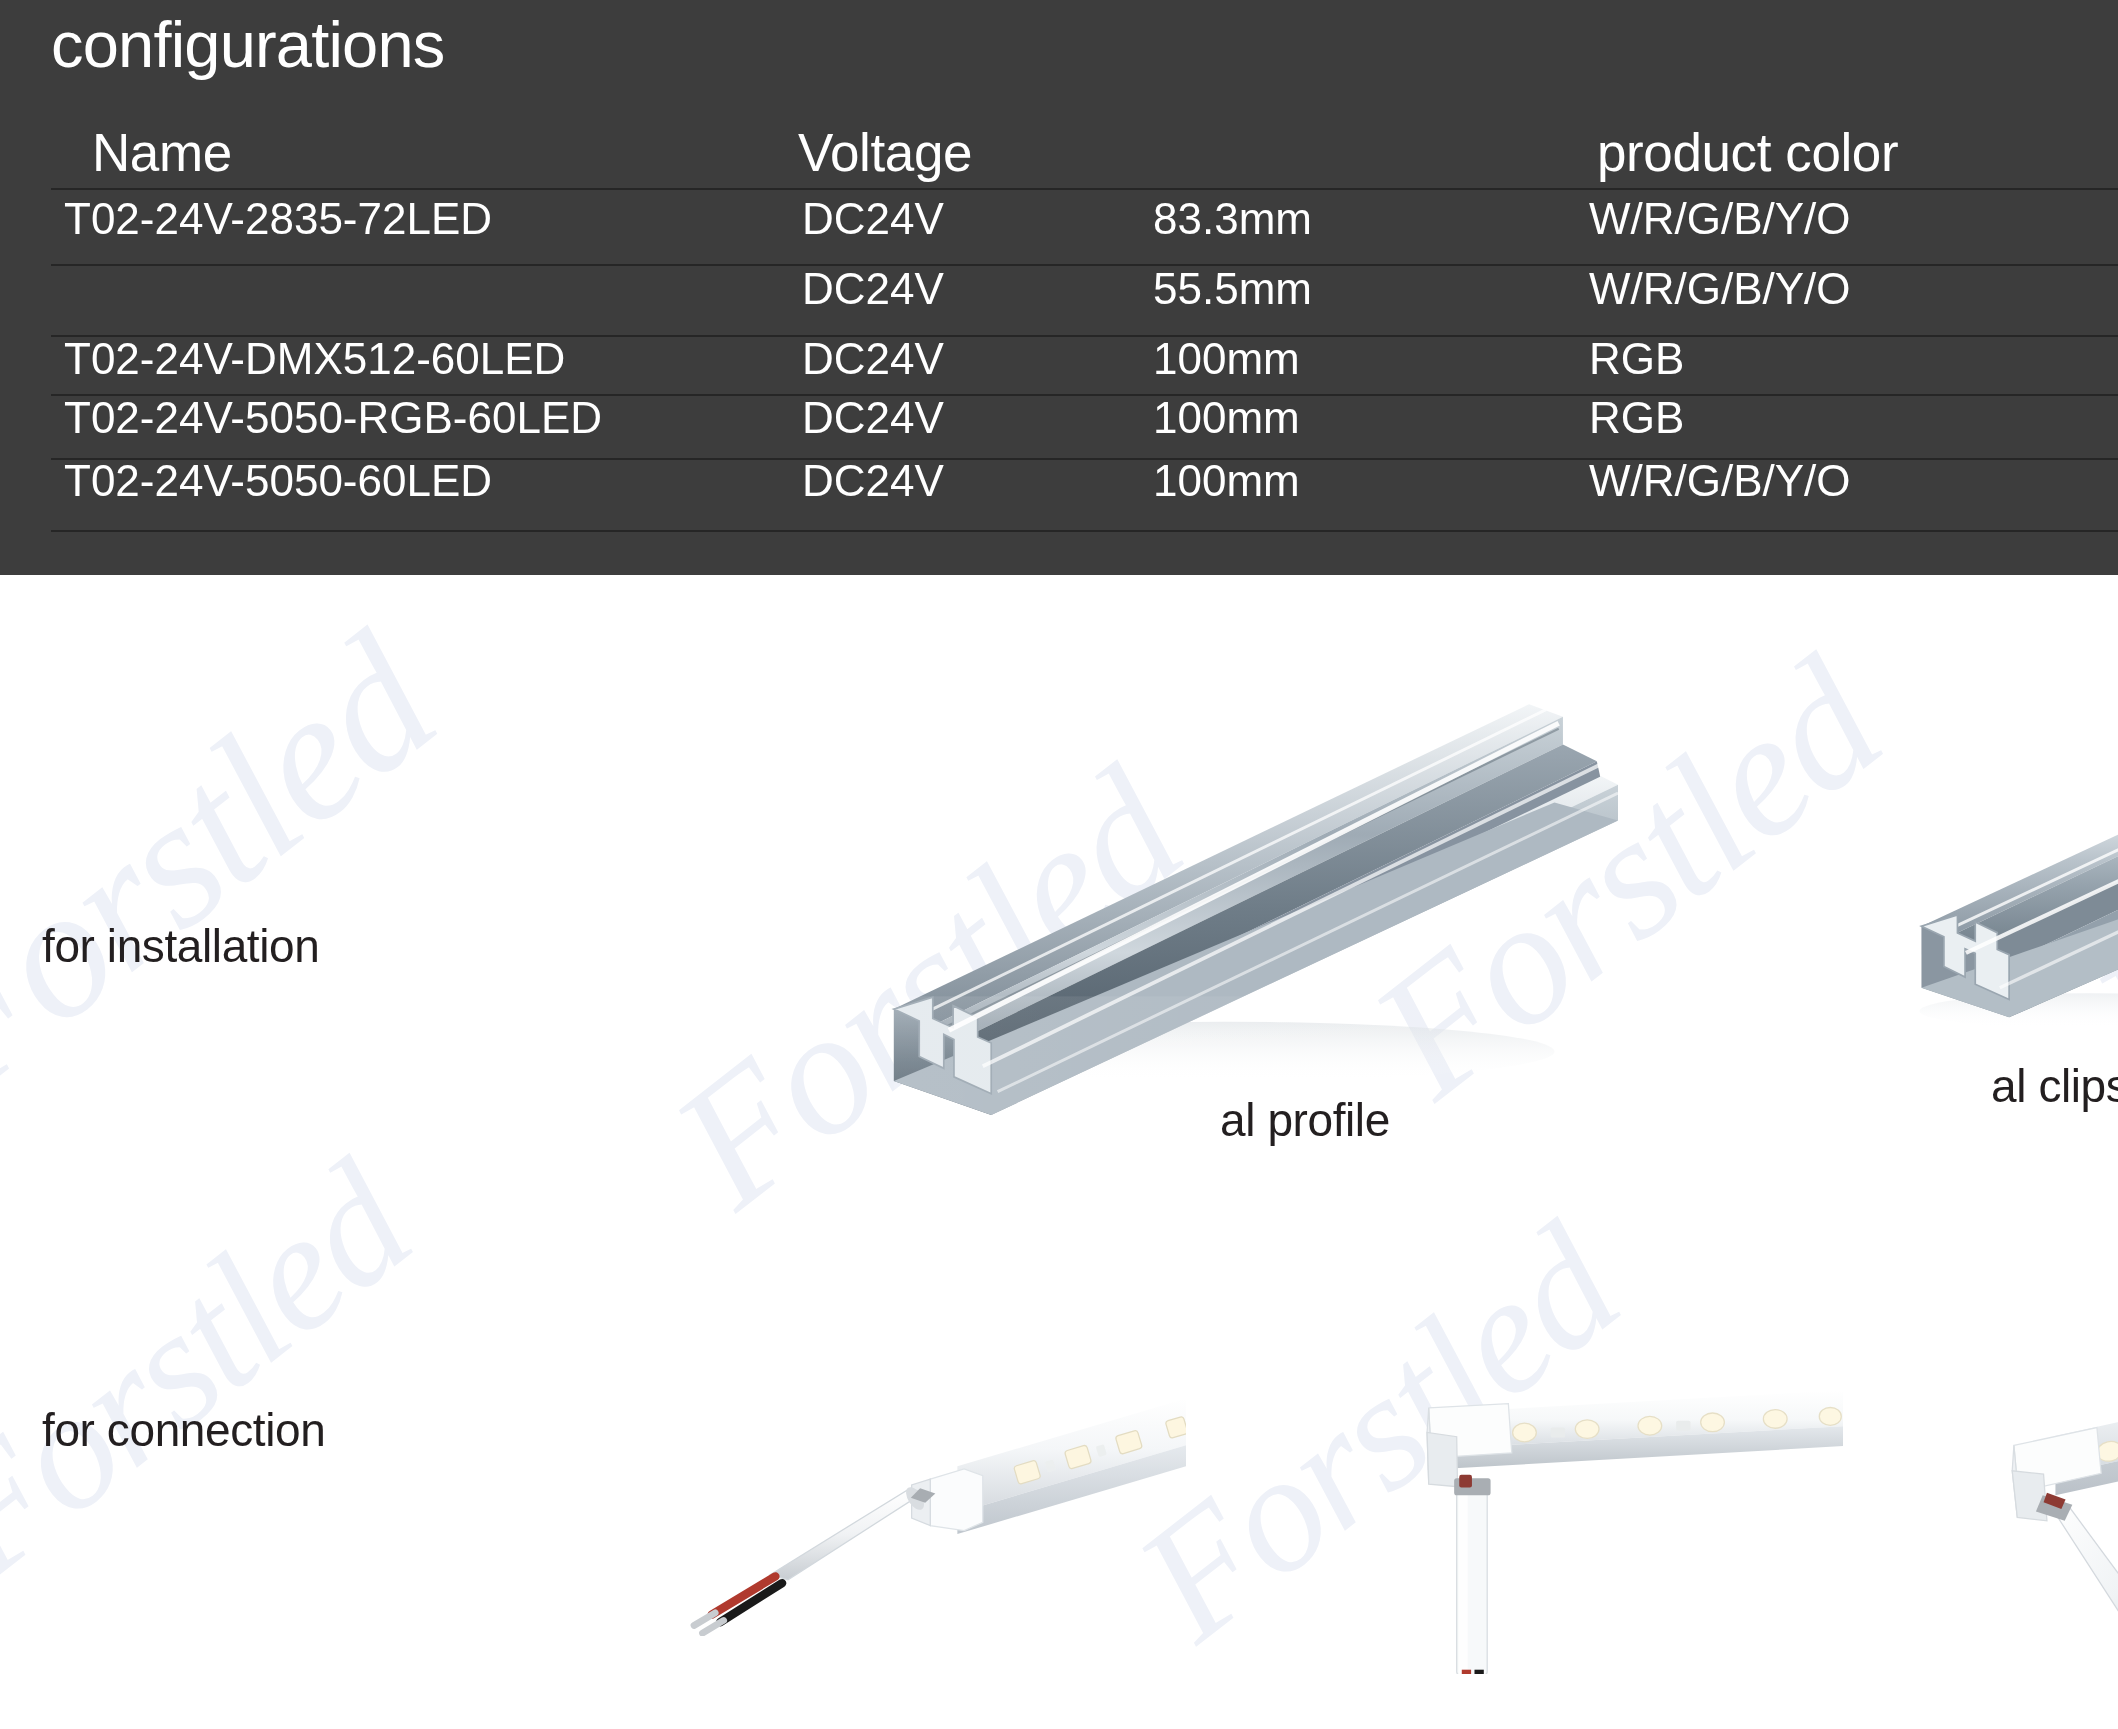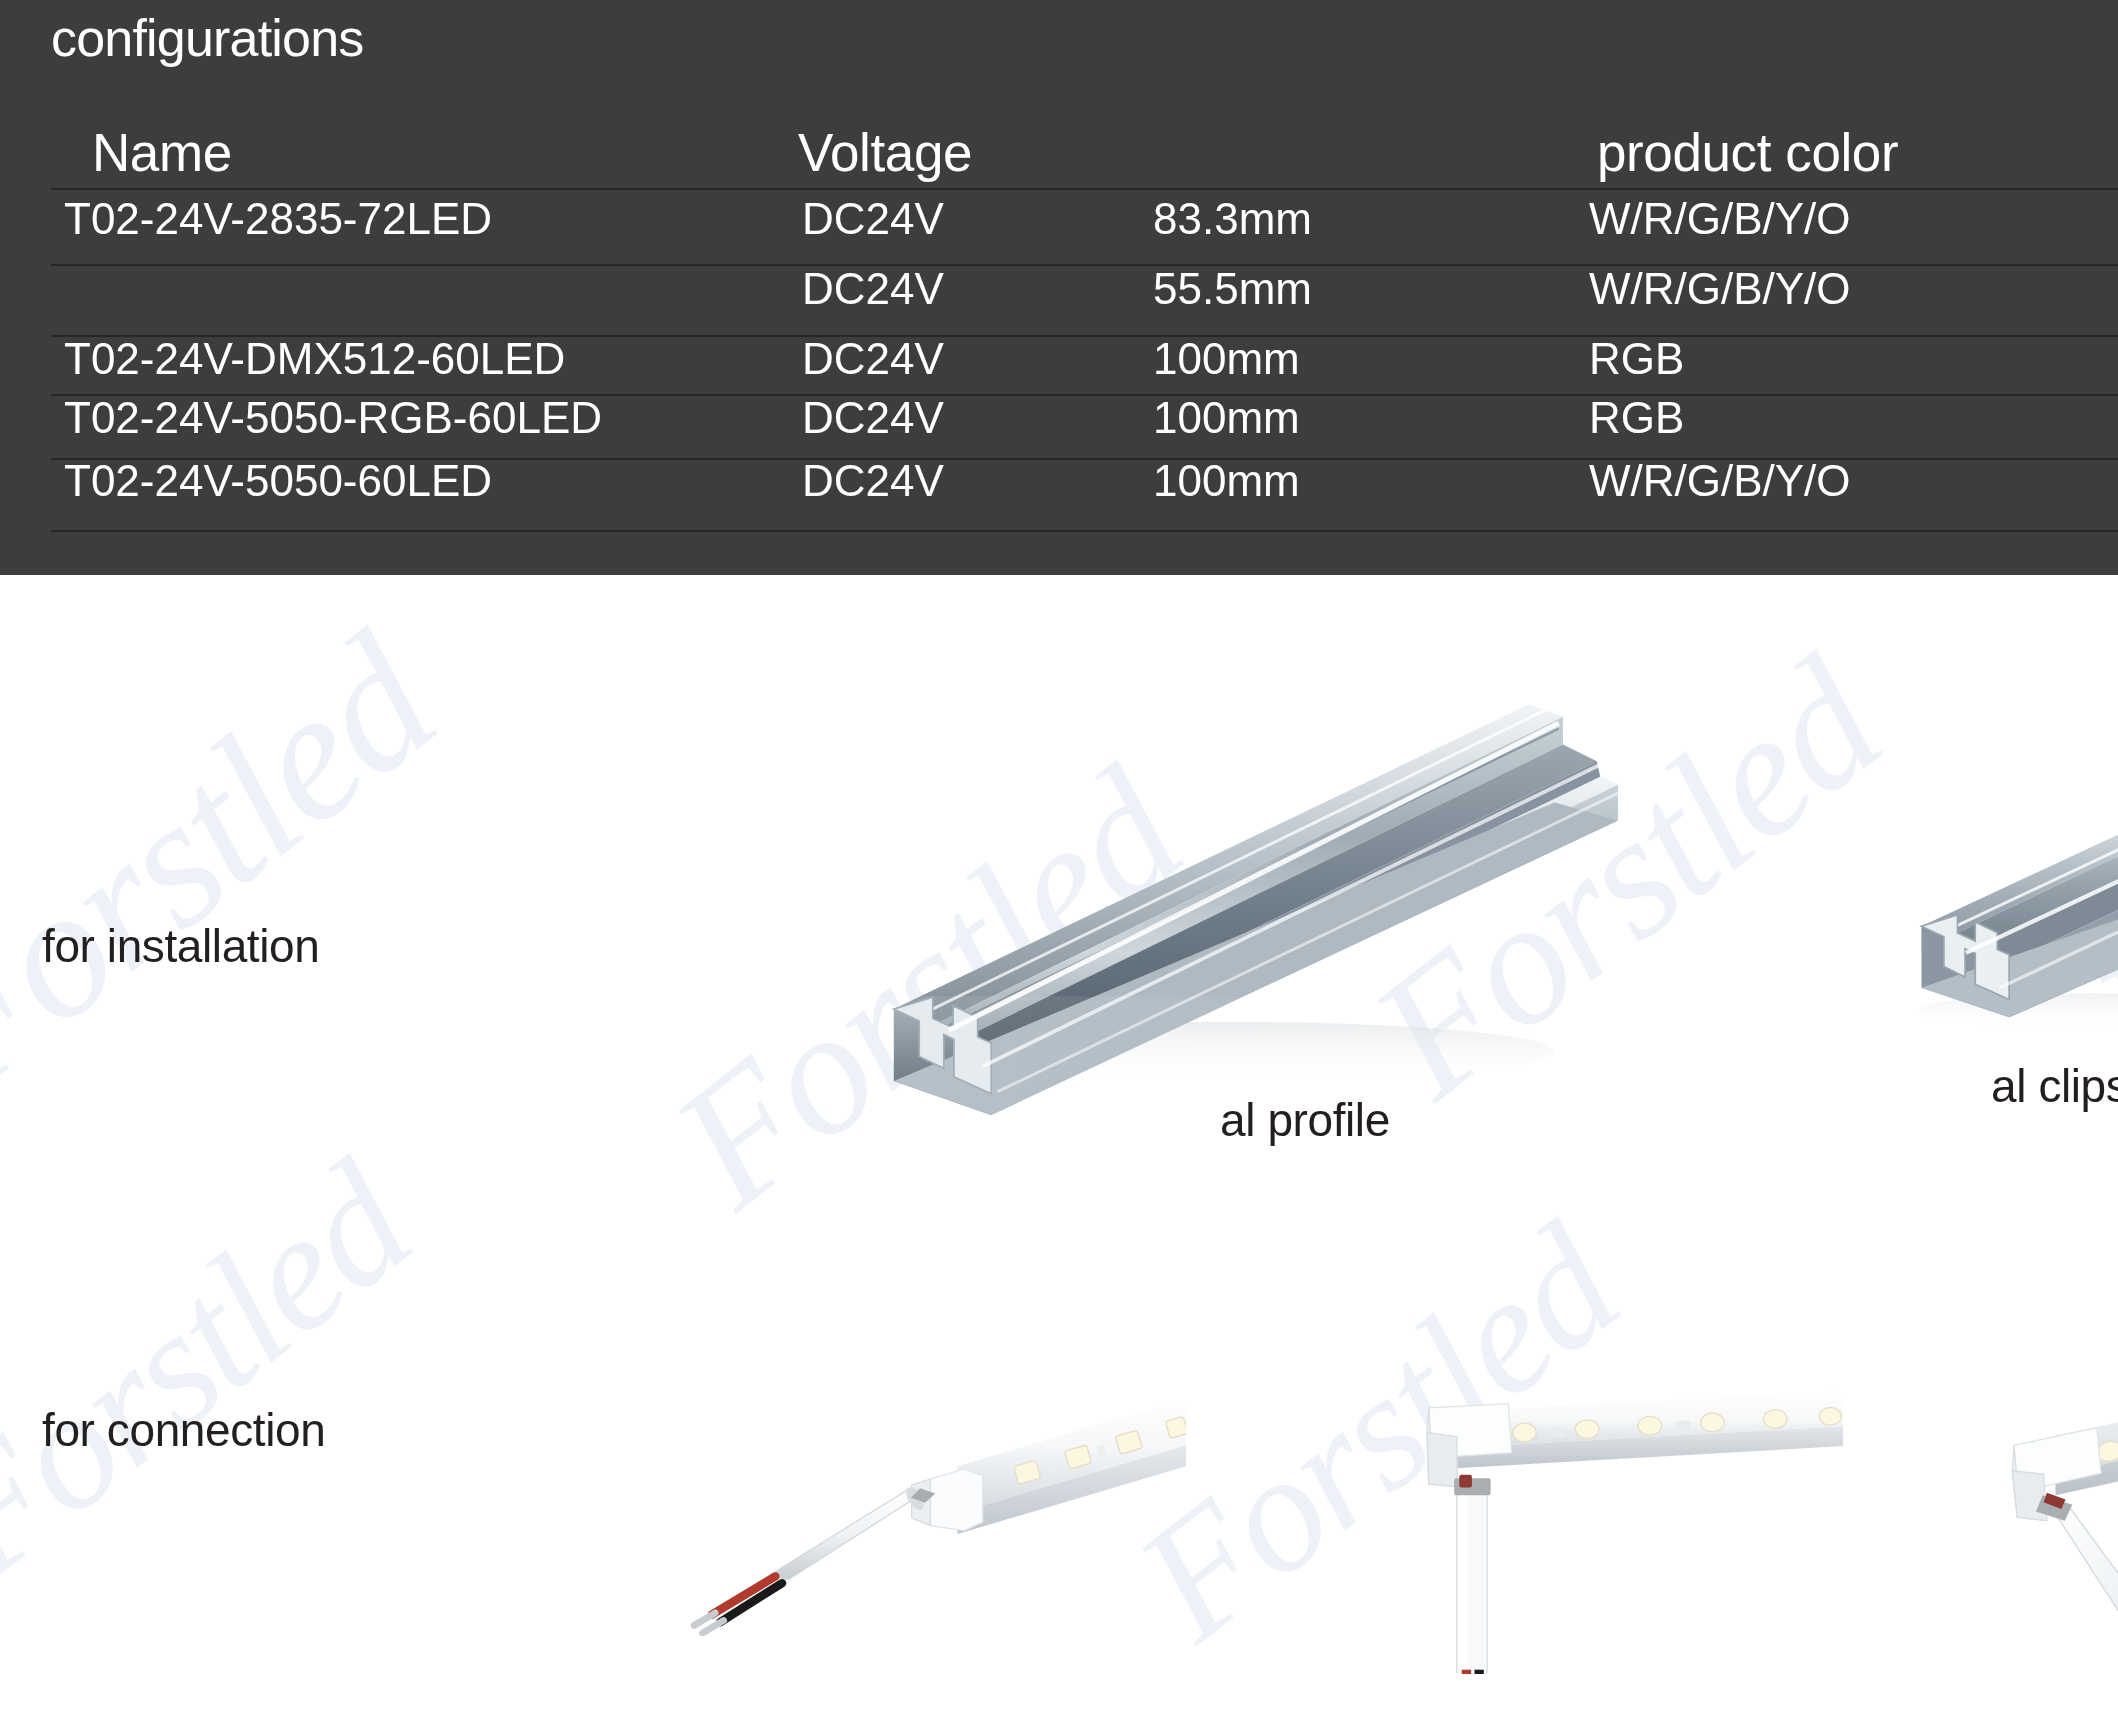--- a/index.html
+++ b/index.html
@@ -23,21 +23,21 @@
     transform-origin:left top;
   }
 
   
   .spec-panel{
     position:absolute;left:0;top:0;width:2498px;height:575px;
     background:#3d3d3d;z-index:10;
   }
   .spec-title{
     position:absolute;left:51px;top:12px;
-    font-size:52px;line-height:1;
+    font-size:65px;line-height:1;
     color:#ffffff;font-weight:400;
     letter-spacing:-0.8px;
   }
 
   .spec-table{position:absolute;left:0;top:0;width:2498px;height:575px;}
 
   .hrow{position:absolute;left:0;width:2498px;height:51px;}
   .cell{
     position:absolute;top:0;height:51px;
     display:flex;align-items:center;

